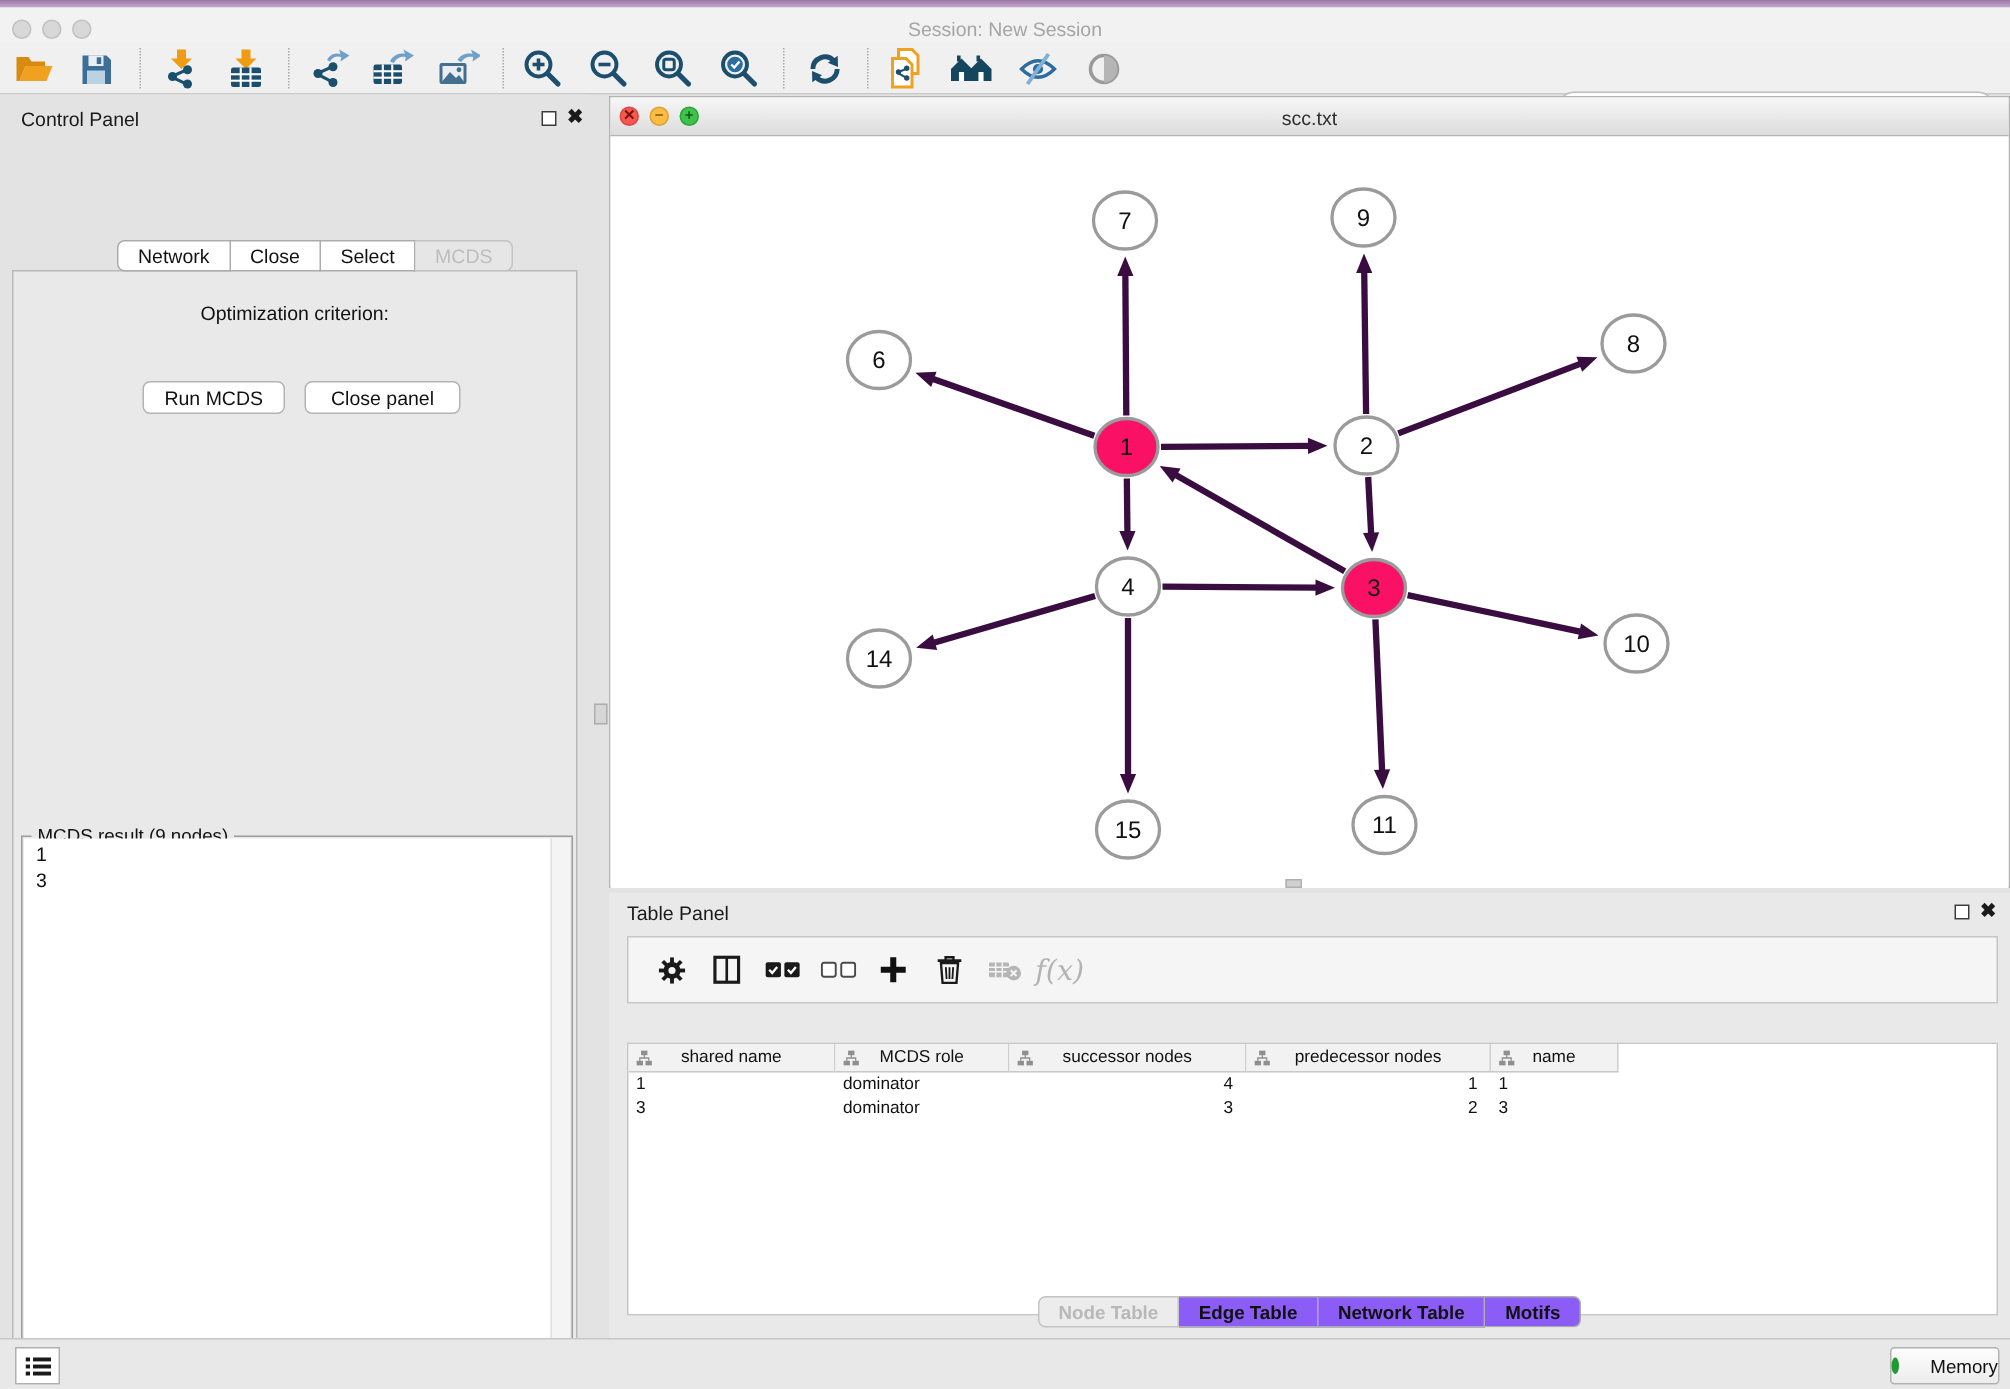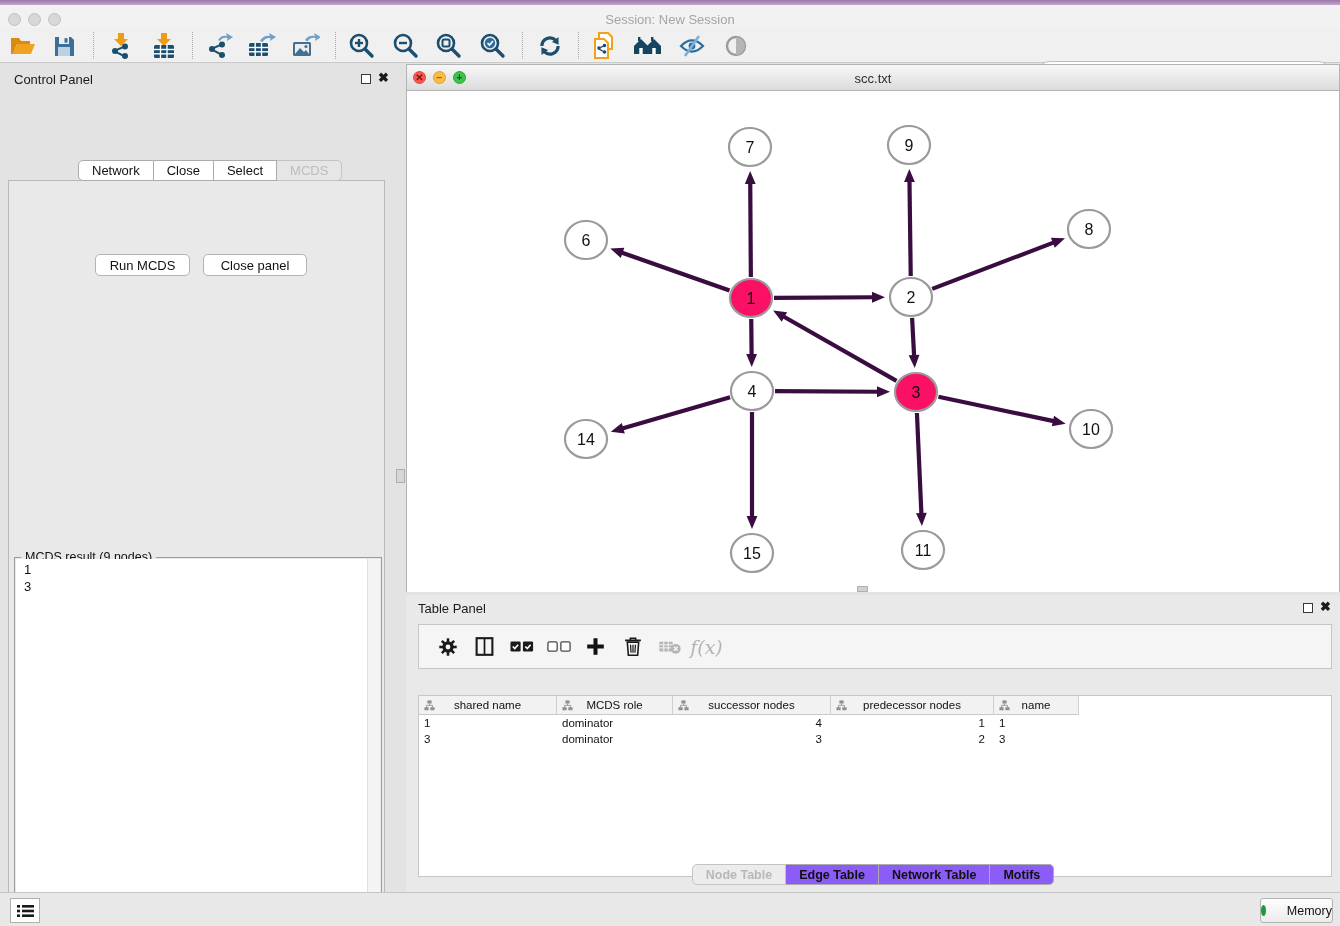--- a/index.html
+++ b/index.html
@@ -298,20 +298,21 @@
     <div class="close-btn" style="left:378px">✖</div>
 
     <div class="cp-tabs">
         <div class="seg first">Network</div>
         <div class="seg">Close</div>
         <div class="seg">Select</div>
         <div class="seg last sel">MCDS</div>
       </div>
 
     <div class="cp-box">
+      <div class="opt-label">Optimization criterion:</div>
       <div class="cp-btn" style="left:86px; width:95px">Run MCDS</div>
       <div class="cp-btn" style="left:194px; width:104px">Close panel</div>
 
       <div class="fieldset">
         <div class="fieldset-label">MCDS result (9 nodes)</div>
         <div class="fieldset-inner">
           <div id="result-lines">
               <div class="result-line">1</div>
               <div class="result-line">3</div>
             </div>

